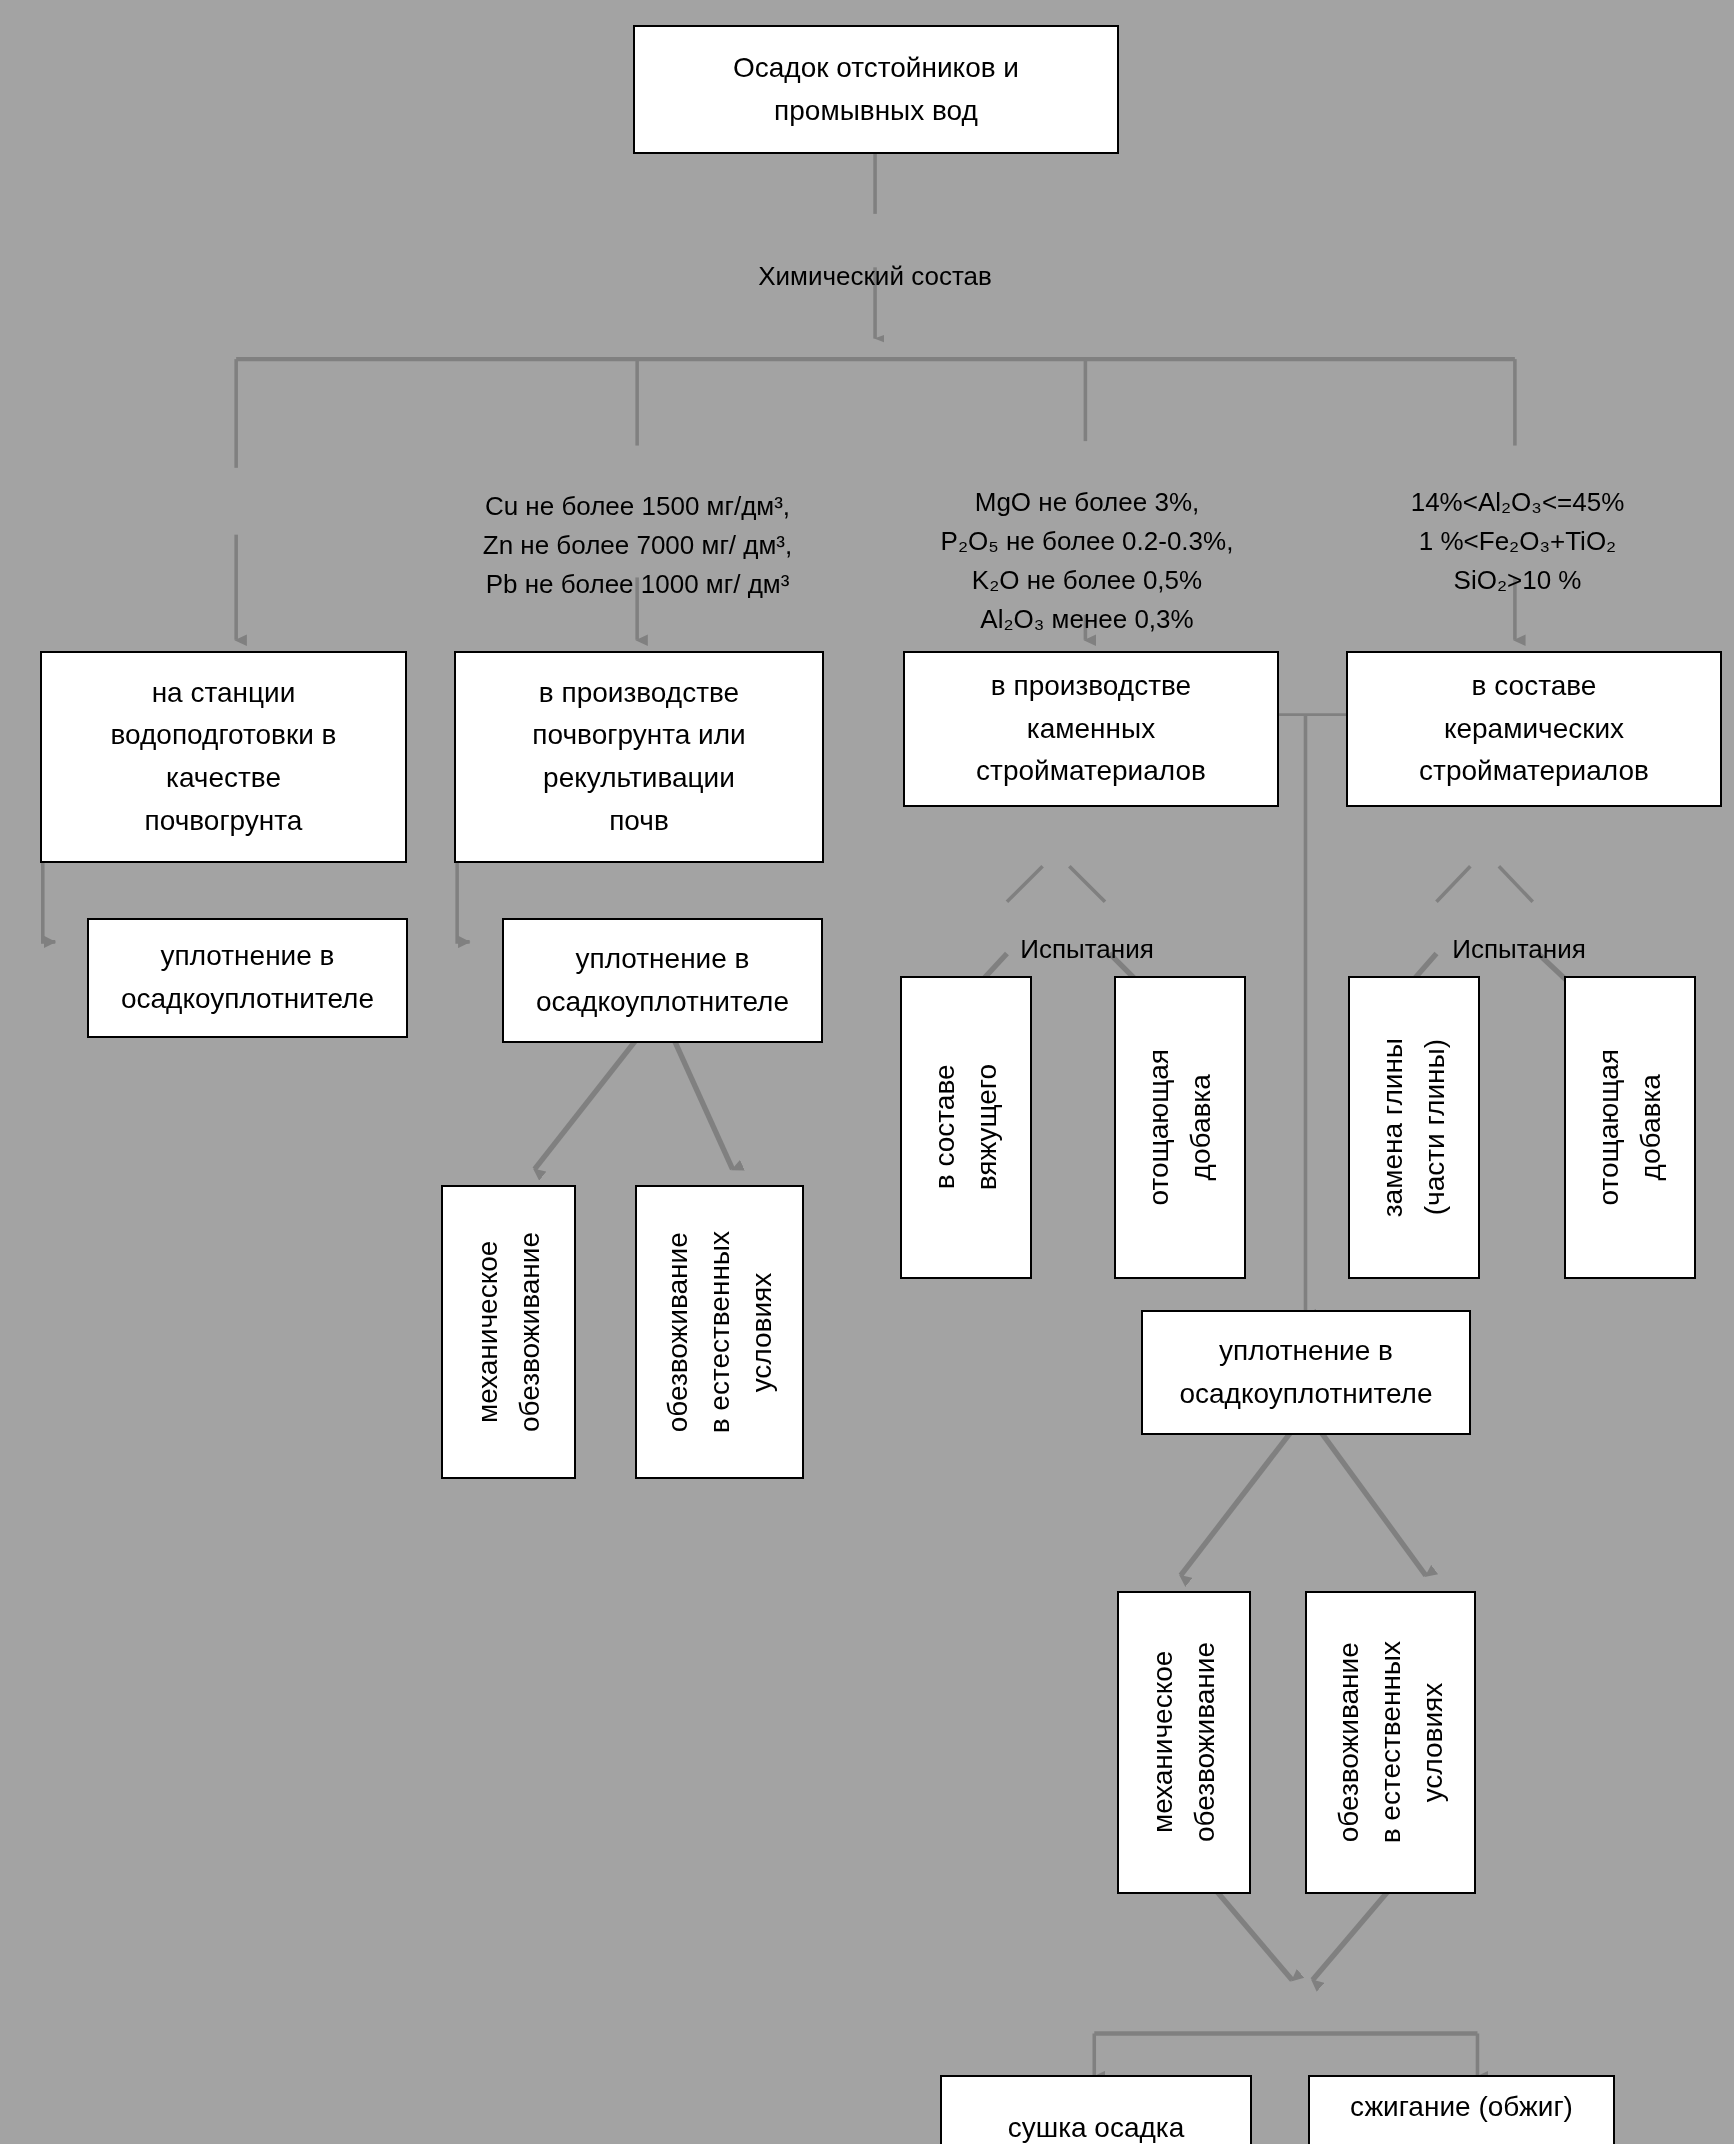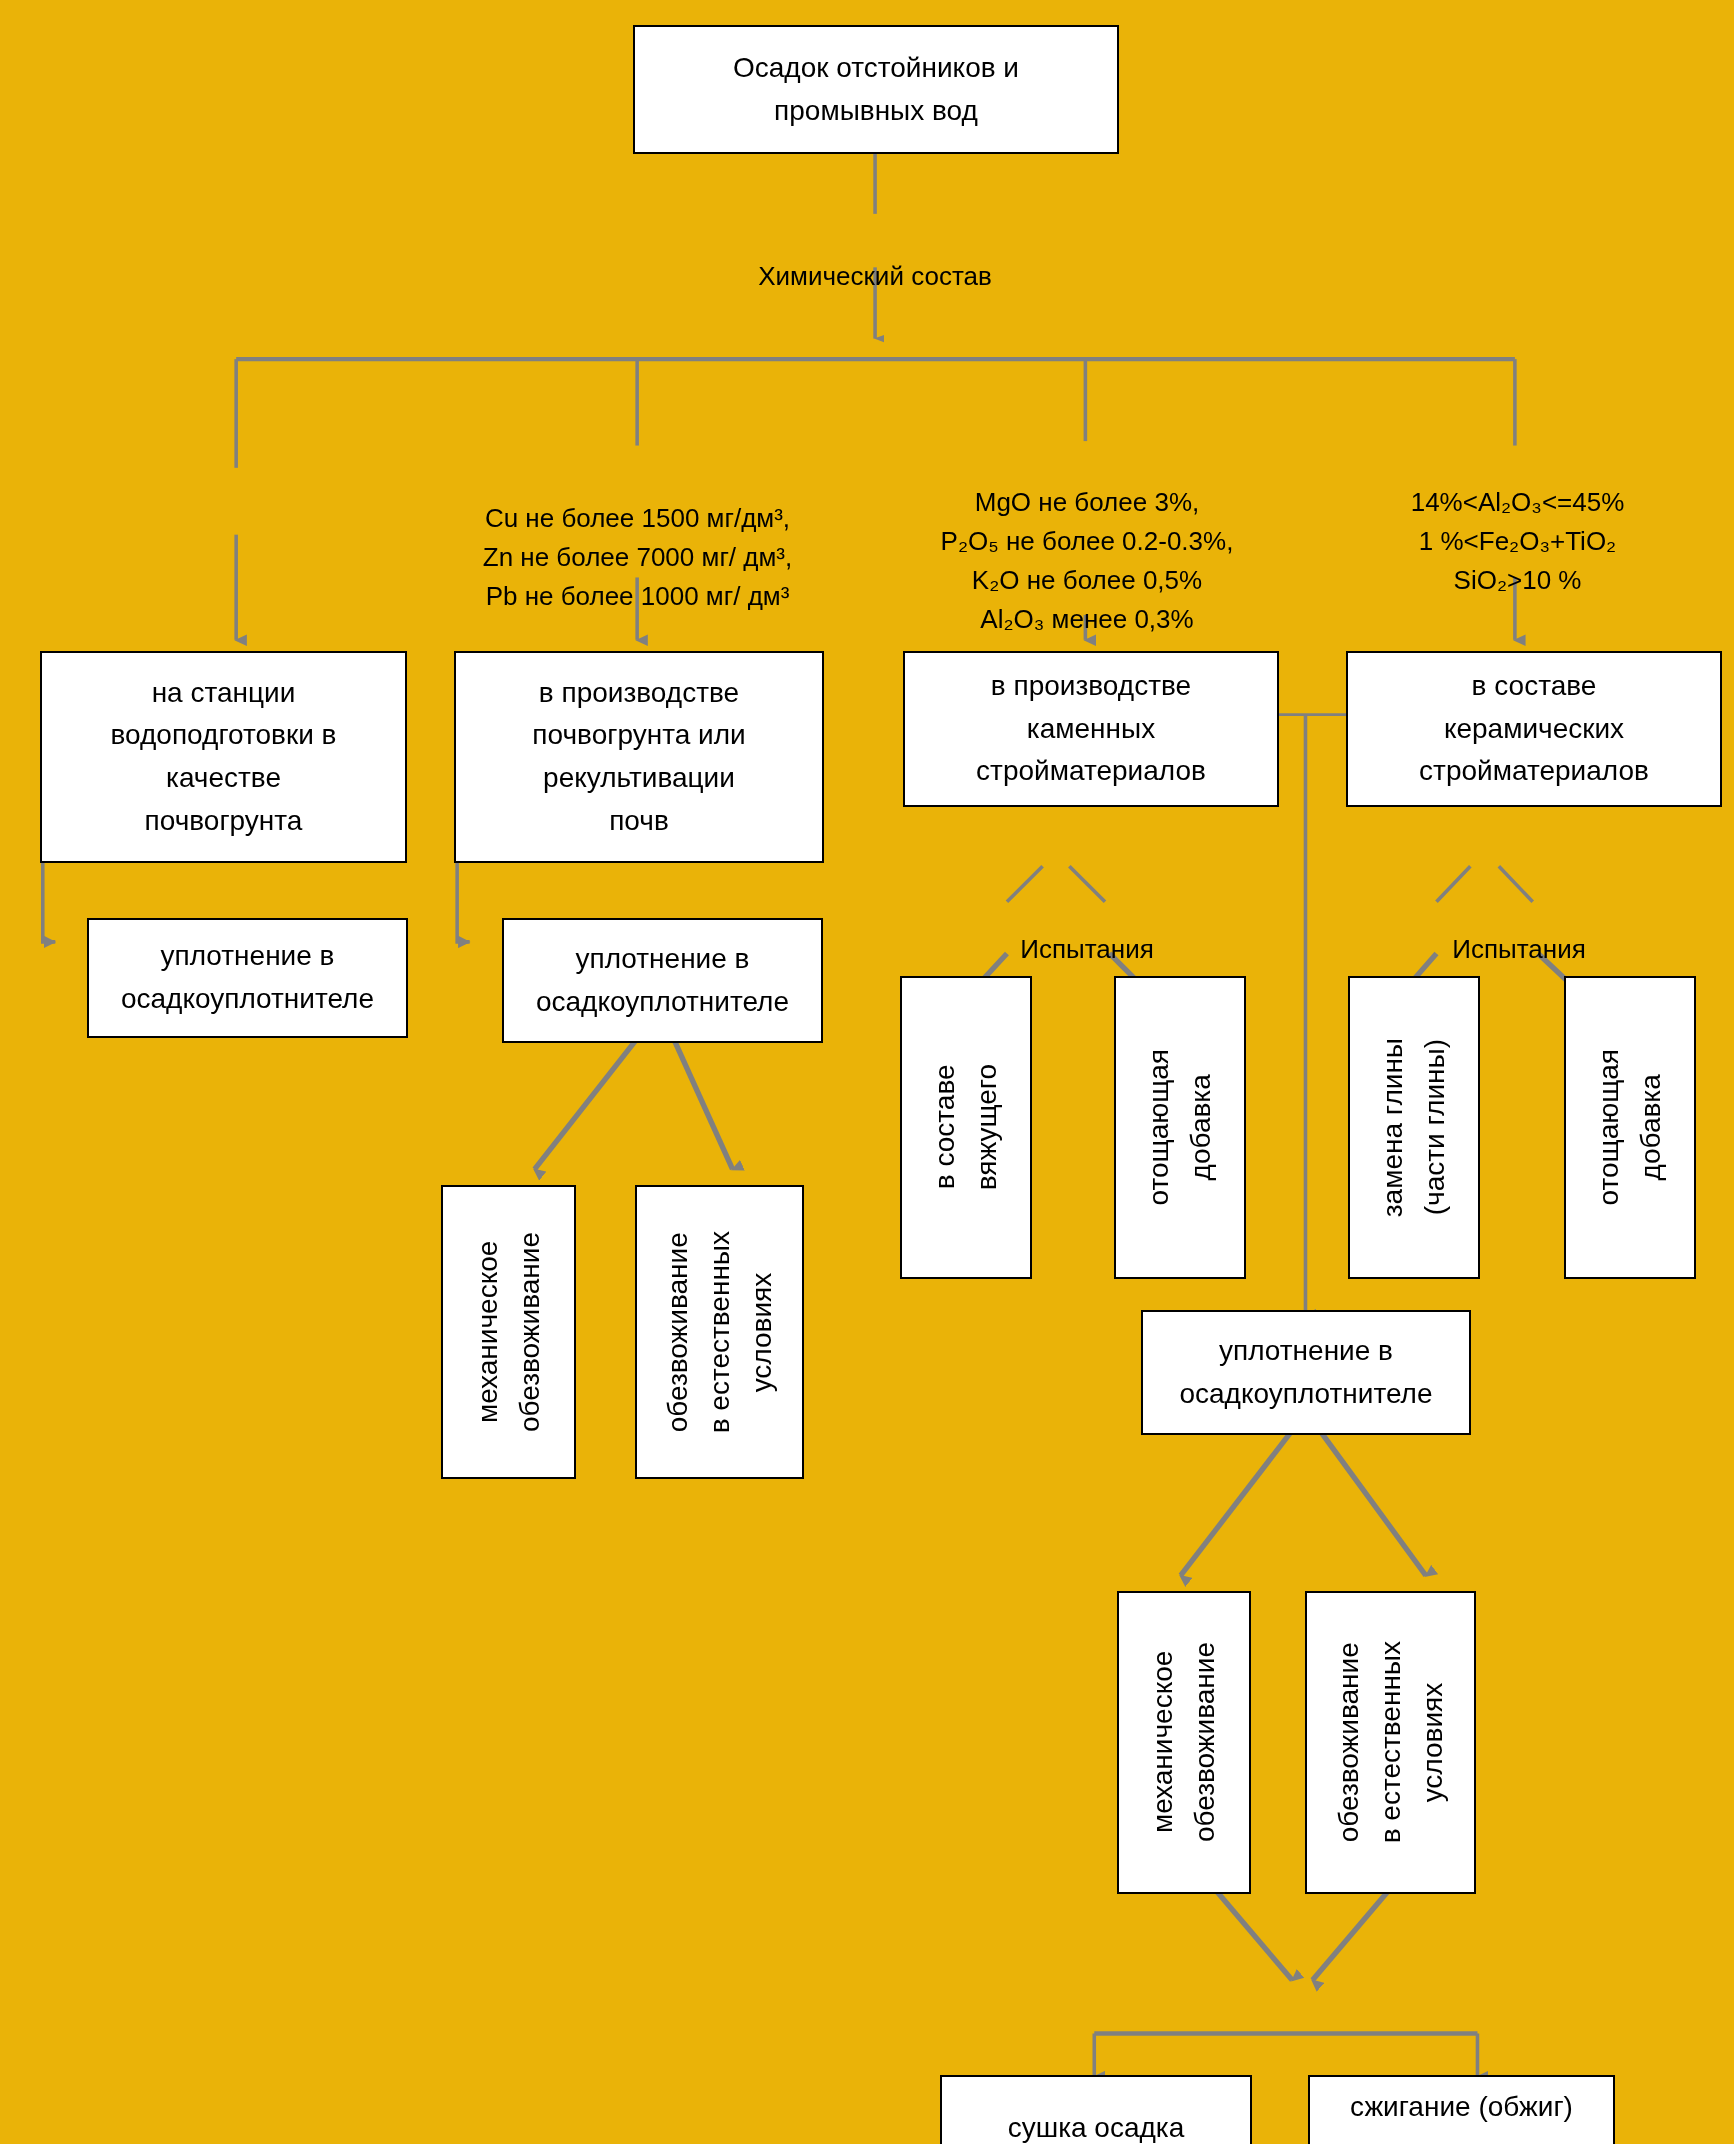--- a/index.html
+++ b/index.html
@@ -7,21 +7,21 @@
     padding: 0;
     background: #ffffff;
   }
   body {
     font-family: "Liberation Sans", sans-serif;
   }
   #canvas {
     position: relative;
     width: 1735px;
     height: 2144px;
-    background: #eab308;
+    background: #a3a3a3;
     overflow: hidden;
   }
   svg.edges {
     position: absolute;
     left: 0;
     top: 0;
     width: 1735px;
     height: 2144px;
     pointer-events: none;
   }
@@ -137,21 +137,21 @@
   <div class="node" style="left:633px; top:25px; width:486px; height:129px;">
     <span class="htext">Осадок отстойников и
 промывных вод</span>
   </div>
 
   <div class="freetext" style="left:652px; top:218px; width:446px;">
     <span>Химический состав</span>
   </div>
 
 
-  <div class="freetext small" style="left:446px; top:460px; width:383px;">
+  <div class="freetext small" style="left:446px; top:448px; width:383px;">
     <span>Cu не более 1500 мг/дм³,
 Zn не более 7000 мг/ дм³,
 Pb не более 1000 мг/ дм³</span>
   </div>
 
   <div class="freetext small" style="left:891px; top:444px; width:392px;">
     <span>MgO не более 3%,
 P₂O₅ не более 0.2-0.3%,
 K₂O не более 0,5%
 Al₂O₃ менее 0,3%</span>

